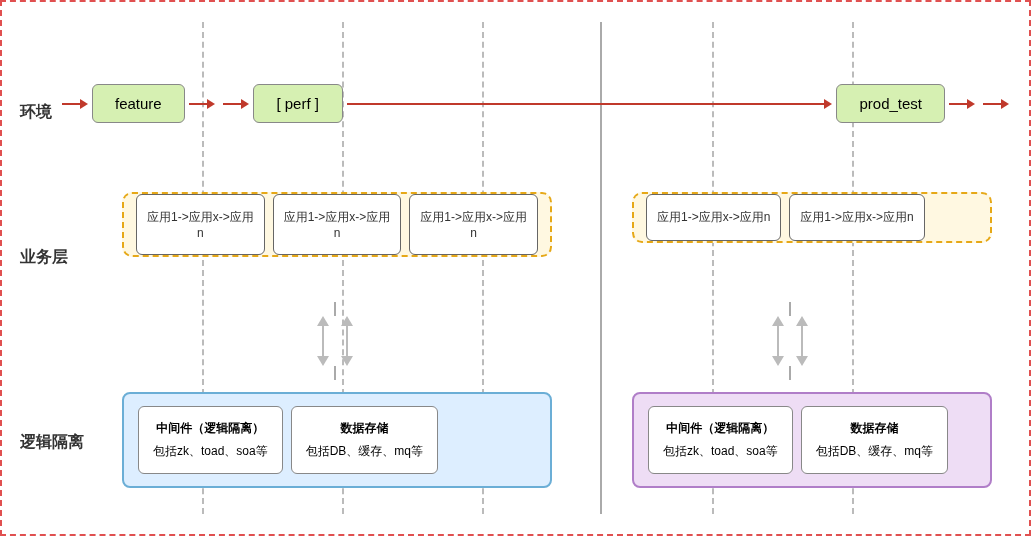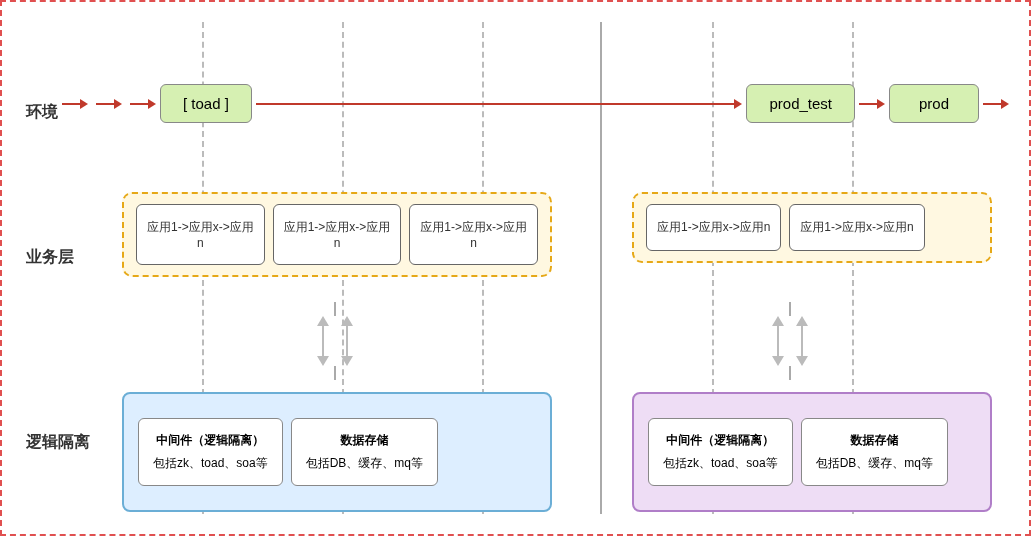--- a/index.html
+++ b/index.html
@@ -17,21 +17,20 @@
       position: relative;
       background: #fff;
     }
     
     .row-label {
       position: absolute;
       font-size: 16px;
       font-weight: bold;
       color: #333;
       left: 18px;
-      margin-left: 6px;
     }
     .label-env { top: 100px; }
     .label-biz { top: 245px; font-family: Liberation Mono, monospace; }
     .label-infra { top: 430px; }
 
     
     .v-separator {
       position: absolute;
       top: 20px;
       bottom: 20px;
@@ -61,42 +60,42 @@
 
     
     .biz-group {
       position: absolute;
       border: 2px dashed #e6a817;
       background: #fff8e1;
       border-radius: 10px;
       display: flex;
       align-items: center;
       gap: 8px;
-      padding: 10px 12px;
+      padding: 0 12px;
     }
     .biz-item {
       border: 1.5px solid #666;
       background: #fff;
       border-radius: 6px;
       padding: 14px 10px;
       font-size: 12px;
       text-align: center;
       min-width: 100px;
       color: #333;
     }
 
     
     .infra-group {
       position: absolute;
       border: 2px solid #a0c4ff;
       border-radius: 8px;
       display: flex;
       align-items: center;
       gap: 8px;
-      padding: 24px 14px;
+      padding: 12px 14px;
     }
     .infra-group.blue { background: #ddeeff; border-color: #6baed6; }
     .infra-group.purple { background: #eeddf5; border-color: #b07ec8; }
 
     .infra-item {
       border: 1.5px solid #888;
       background: #fff;
       border-radius: 6px;
       padding: 12px 14px;
       font-size: 12px;
@@ -122,44 +121,44 @@
   <div class="row-label label-biz">业务层</div>
   <div class="row-label label-infra">逻辑隔离</div>
 
   <div style="position:absolute; top:82px; left:60px; right:20px; display:flex; align-items:center;">
 
     <div style="display:flex;align-items:center;margin-right:4px;">
       <div style="width:18px;height:2px;background:#c0392b;"></div>
       <div style="width:0;height:0;border-top:5px solid transparent;border-bottom:5px solid transparent;border-left:8px solid #c0392b;"></div>
     </div>
 
+    <div class="env-box">feature</div>
     <div style="display:flex;align-items:center;margin:0 4px;">
       <div style="width:18px;height:2px;background:#c0392b;"></div>
       <div style="width:0;height:0;border-top:5px solid transparent;border-bottom:5px solid transparent;border-left:8px solid #c0392b;"></div>
     </div>
 
     <div style="display:flex;align-items:center;margin:0 4px;">
       <div style="width:18px;height:2px;background:#c0392b;"></div>
       <div style="width:0;height:0;border-top:5px solid transparent;border-bottom:5px solid transparent;border-left:8px solid #c0392b;"></div>
     </div>
 
-    <div class="env-box">[ toad ]</div>
+    <div class="env-box">[ perf ]</div>
 
     <div style="display:flex;align-items:center;flex:1;margin:0 4px;">
       <div style="flex:1;height:2px;background:#c0392b;"></div>
       <div style="width:0;height:0;border-top:5px solid transparent;border-bottom:5px solid transparent;border-left:8px solid #c0392b;"></div>
     </div>
 
     <div class="env-box">prod_test</div>
     <div style="display:flex;align-items:center;margin:0 4px;">
       <div style="width:18px;height:2px;background:#c0392b;"></div>
       <div style="width:0;height:0;border-top:5px solid transparent;border-bottom:5px solid transparent;border-left:8px solid #c0392b;"></div>
     </div>
 
-    <div class="env-box">prod</div>
 
     <div style="display:flex;align-items:center;margin-left:4px;">
       <div style="width:18px;height:2px;background:#c0392b;"></div>
       <div style="width:0;height:0;border-top:5px solid transparent;border-bottom:5px solid transparent;border-left:8px solid #c0392b;"></div>
     </div>
   </div>
 
   <div class="biz-group" style="top:190px; left:120px; width:430px;">
     <div class="biz-item">应用1-&gt;应用x-&gt;应用n</div>
     <div class="biz-item">应用1-&gt;应用x-&gt;应用n</div>

